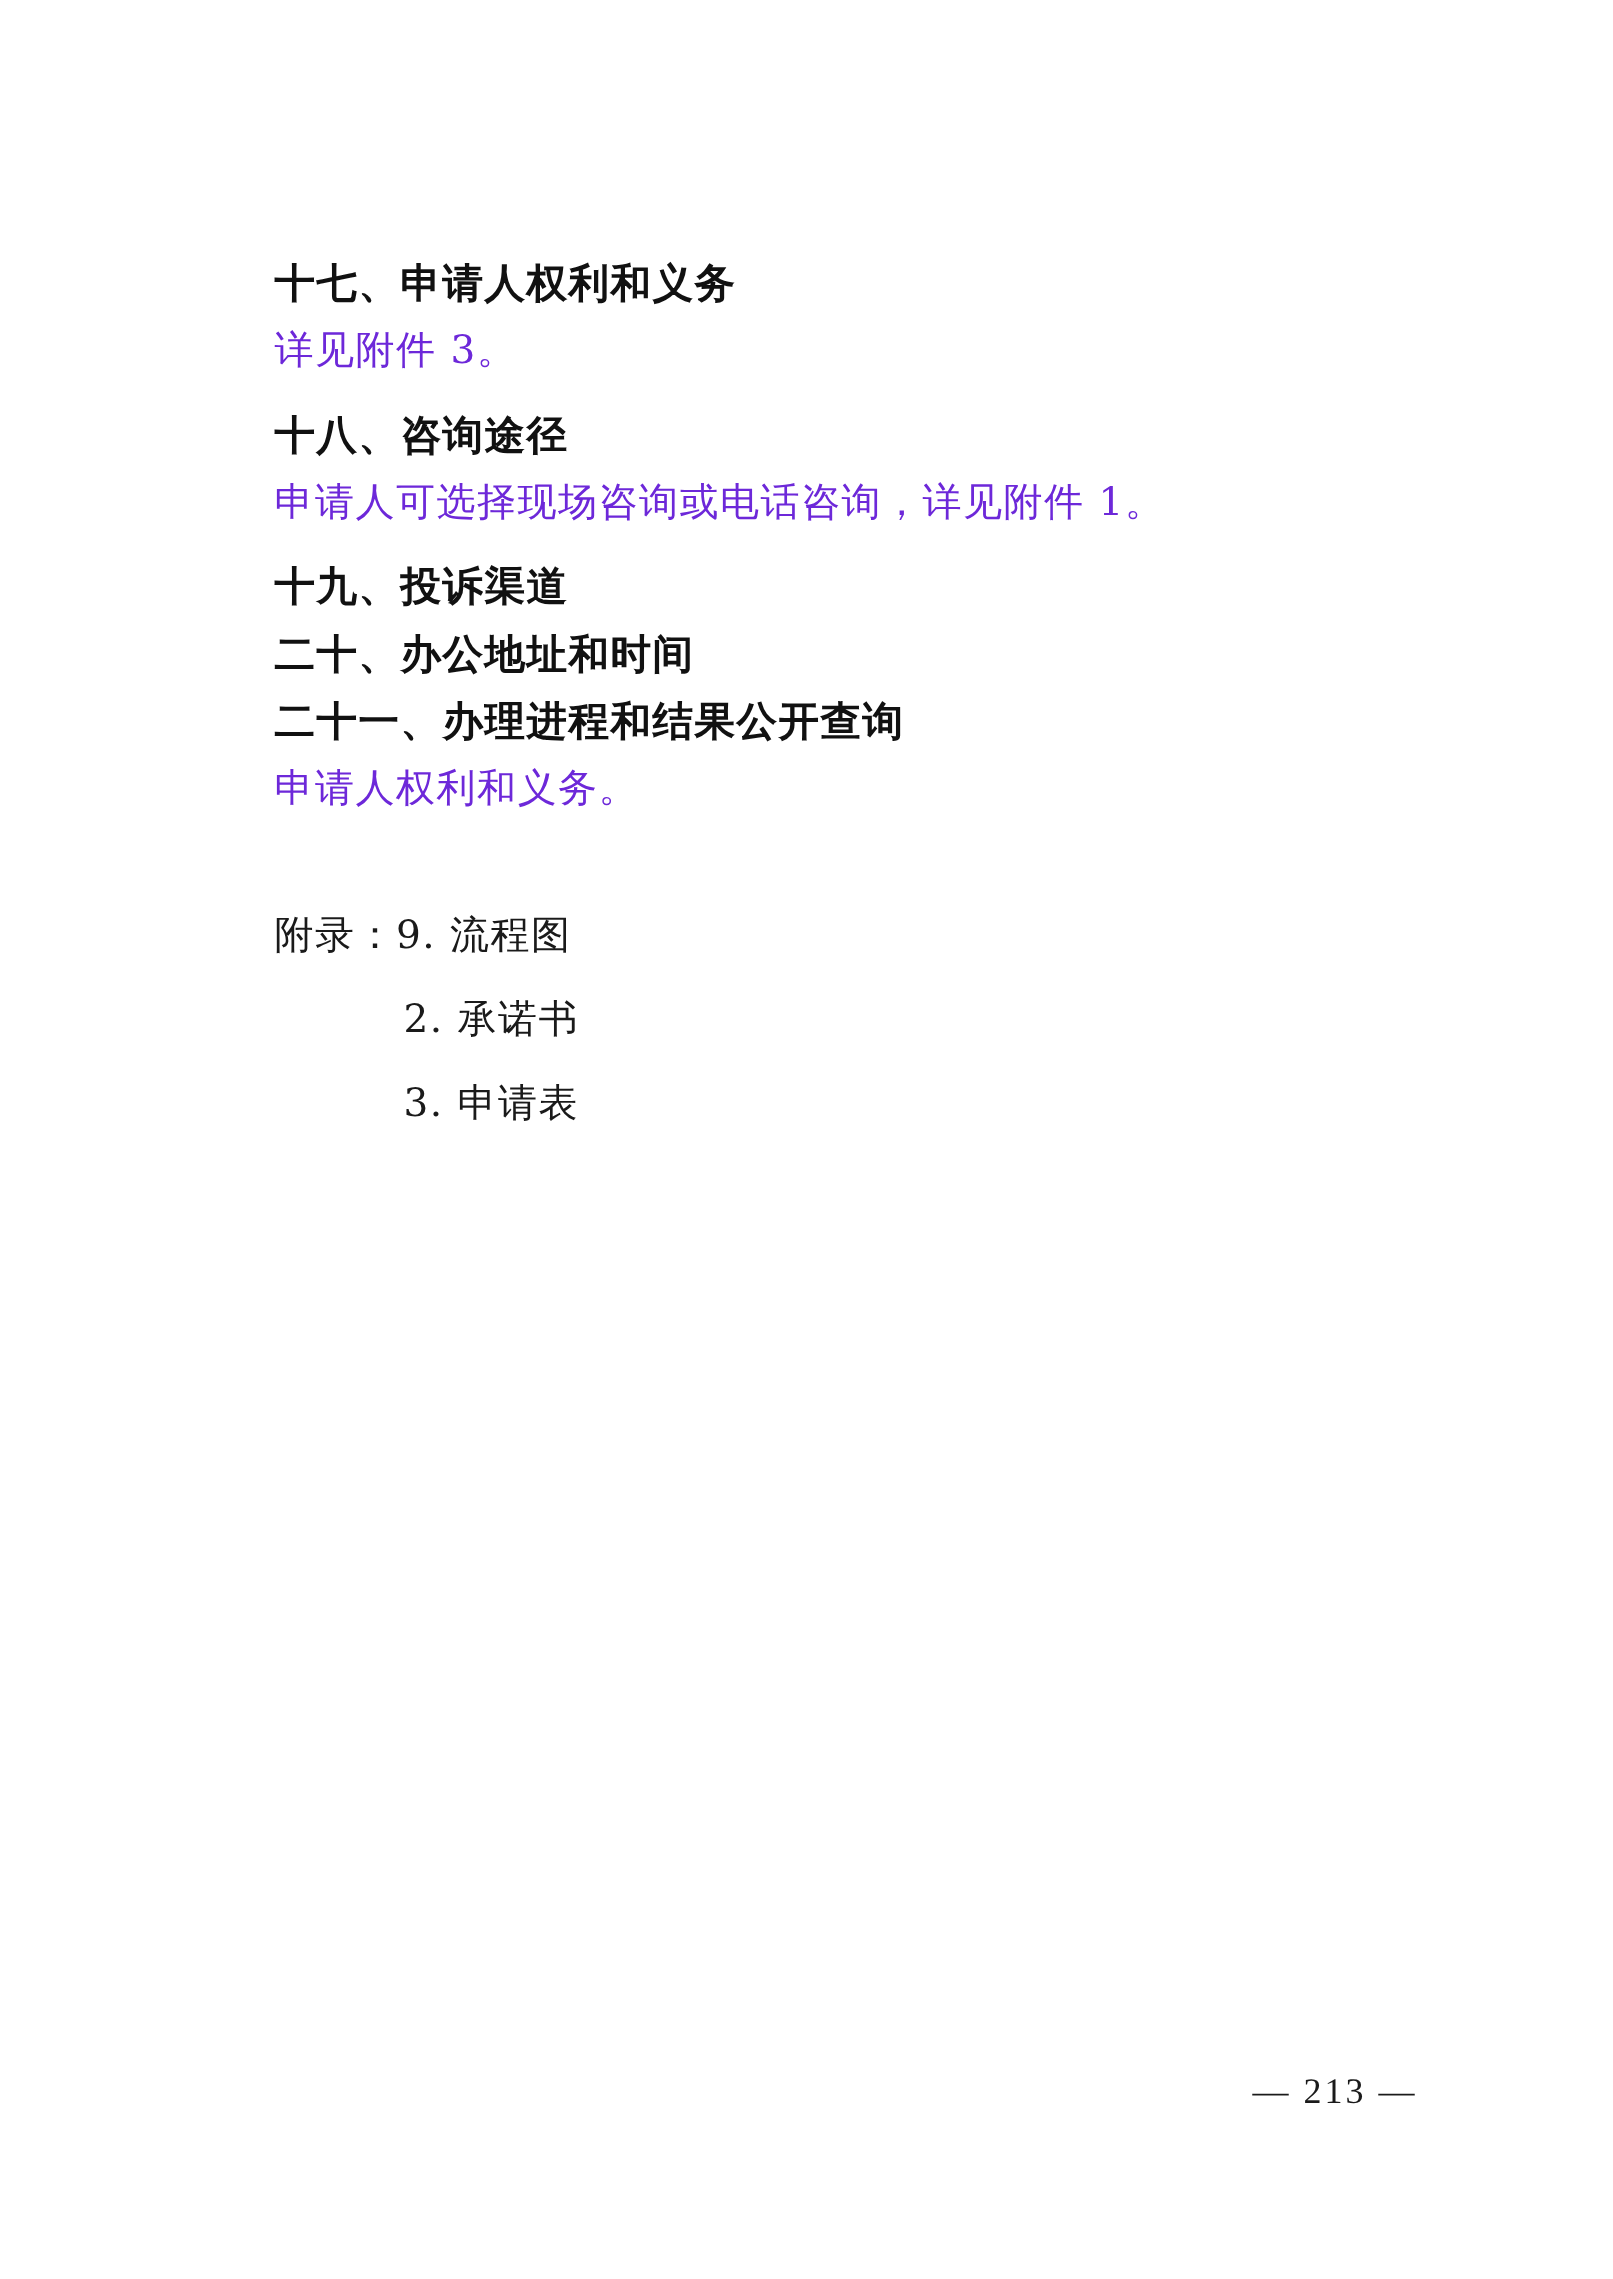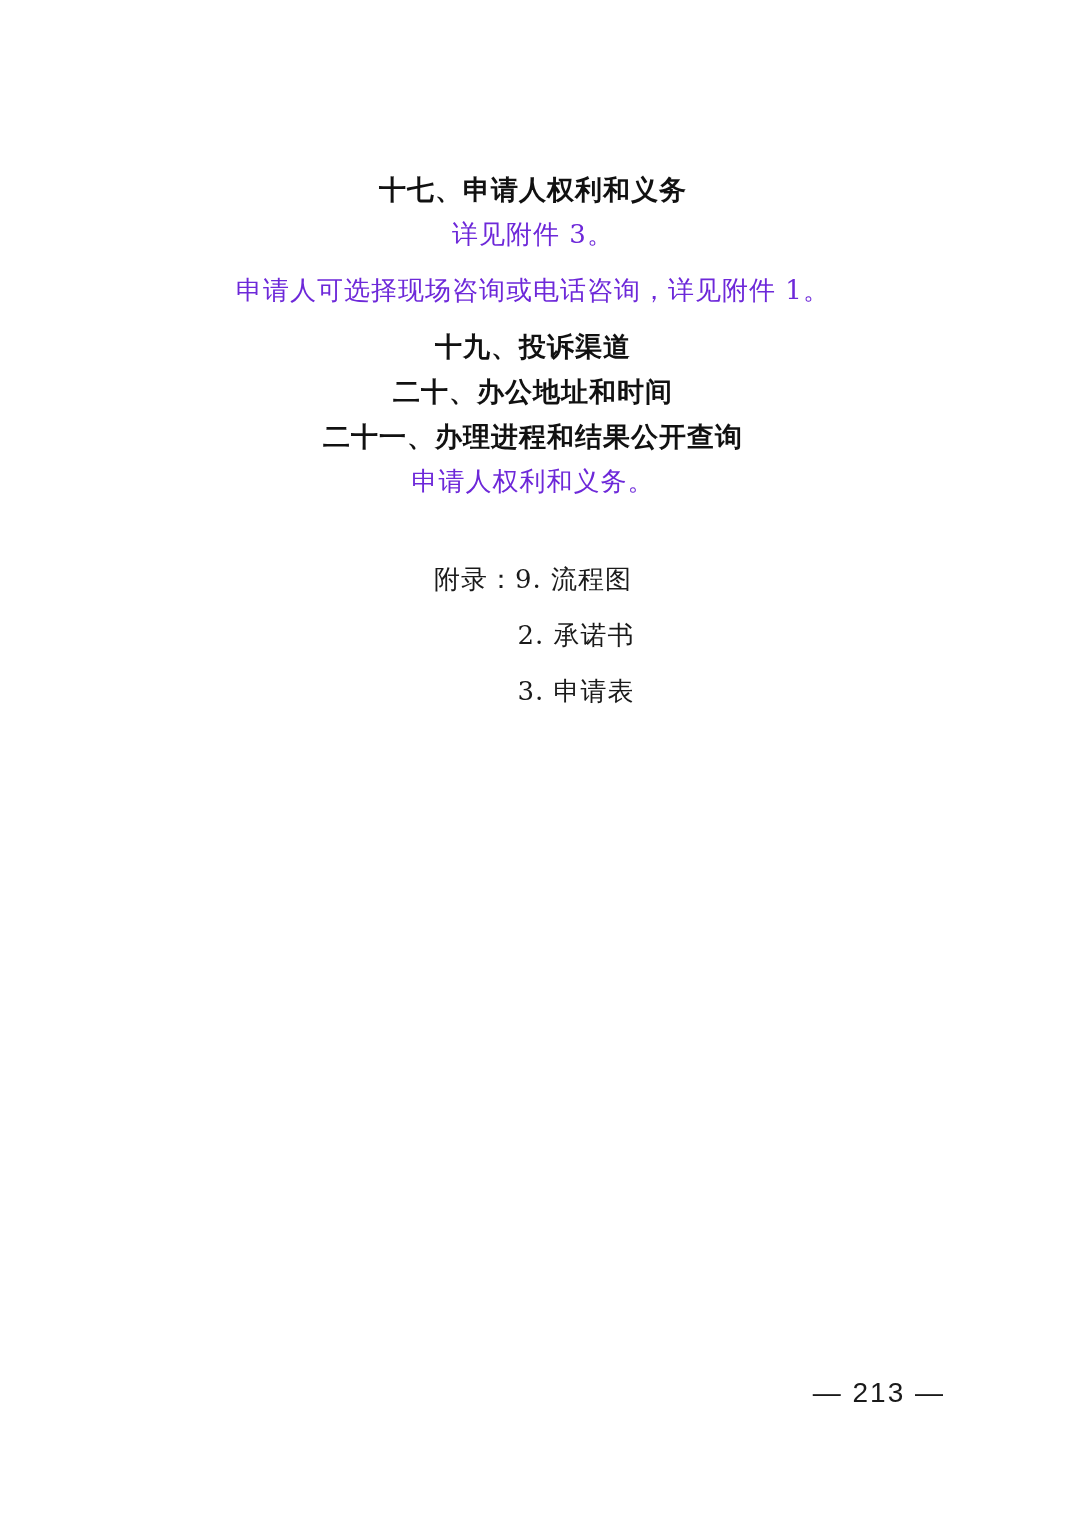--- a/index.html
+++ b/index.html
@@ -15,21 +15,20 @@
     font-family: "DejaVu Serif", serif;
     color: #1a1a1a;
     box-sizing: border-box;
     overflow: hidden;
   }
   .content {
     position: absolute;
     left: 183px;
     top: 176px;
     width: 700px;
-    text-align: center;
   }
   .section-heading {
     font-family: "DejaVu Sans", sans-serif;
     font-weight: bold;
     font-size: 27px;
     line-height: 1.0;
     letter-spacing: 1px;
     color: #111111;
     margin: 0 0 18px 0;
     white-space: nowrap;
@@ -58,38 +57,39 @@
     margin: 0 0 30px 0;
     white-space: nowrap;
   }
   .appendix-line.indented {
     padding-left: 86px;
   }
   .page-number {
     position: absolute;
     right: 130px;
     bottom: 110px;
-    font-family: Liberation Sans, sans-serif;
-    font-size: 28px;
+    font-family: Liberation Serif, serif;
+    font-size: 24px;
     letter-spacing: 2px;
     color: #1a1a1a;
     white-space: nowrap;
     margin-left: 29px;
   }
 </style>
 </head>
 <body>
 
 <div class="page">
 
   <div class="content">
 
     <h2 class="section-heading">十七、申请人权利和义务</h2>
     <p class="section-body">详见附件 3。</p>
 
+    <h2 class="section-heading">十八、咨询途径</h2>
     <p class="section-body">申请人可选择现场咨询或电话咨询，详见附件 1。</p>
 
     <h2 class="section-heading">十九、投诉渠道</h2>
 
     <h2 class="section-heading">二十、办公地址和时间</h2>
 
     <h2 class="section-heading">二十一、办理进程和结果公开查询</h2>
     <p class="section-body">申请人权利和义务。</p>
 
     <div class="appendix">

